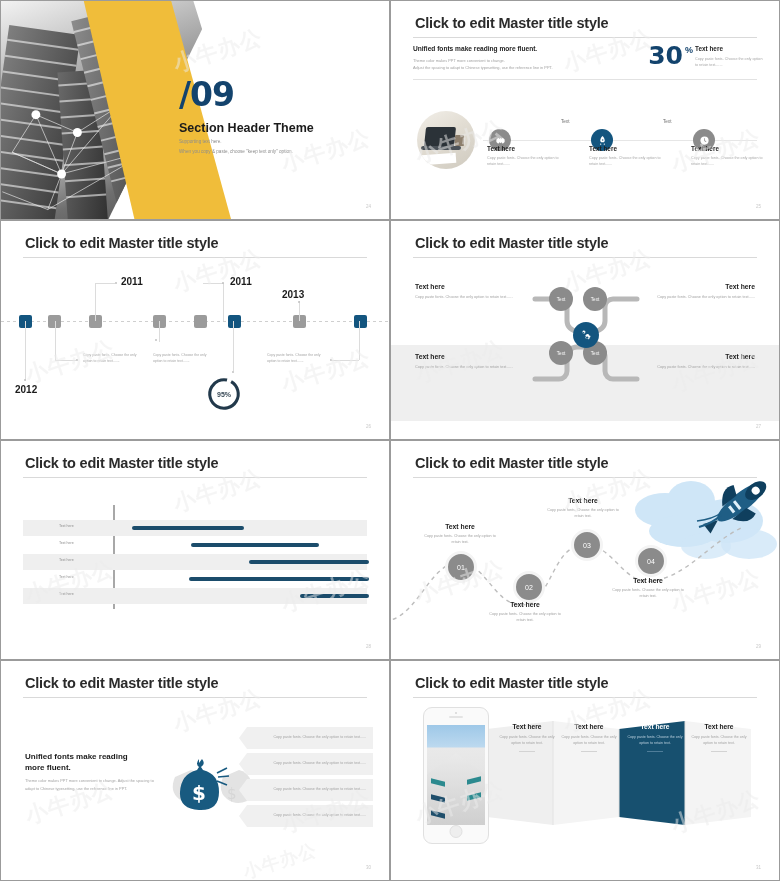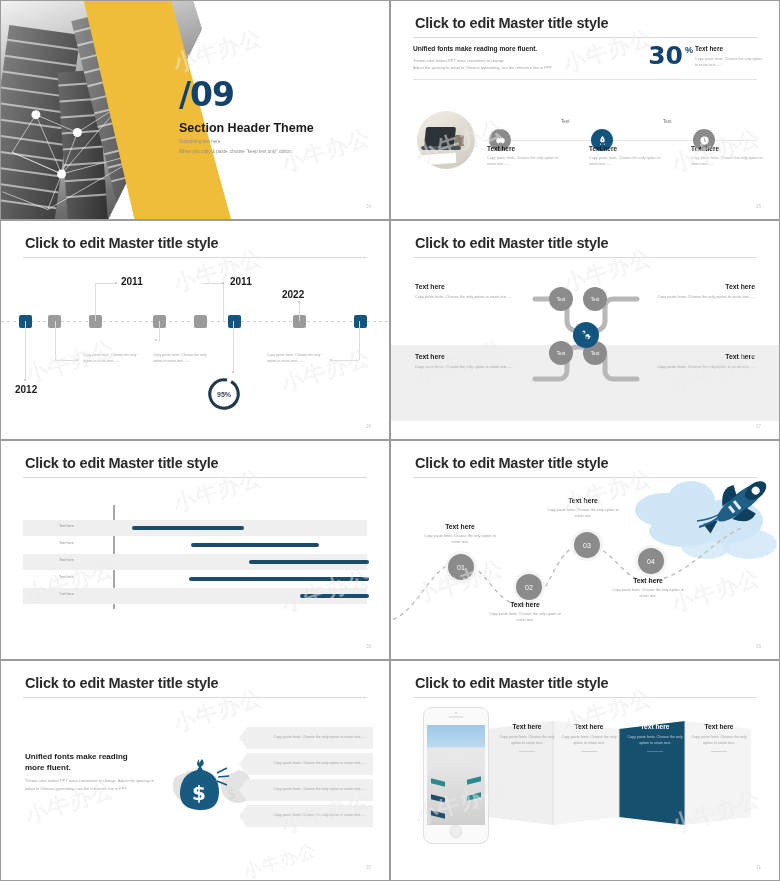--- a/index.html
+++ b/index.html
@@ -328,21 +328,21 @@
     <div class="tl-dot" style="left:114px;top:61px"></div>
     <div class="tl-year" style="left:120px;top:55px">2011</div>
 
     <div class="tl-conn" style="left:222px;top:62px;width:1px;height:38px;border-width:0 0 0 1px;"></div>
     <div class="tl-conn" style="left:202px;top:62px;width:20px;height:1px;border-width:1px 0 0 0;"></div>
     <div class="tl-dot" style="left:221px;top:61px"></div>
     <div class="tl-year" style="left:229px;top:55px">2011</div>
 
     <div class="tl-conn" style="left:298px;top:80px;width:1px;height:20px;border-width:0 0 0 1px;"></div>
     <div class="tl-dot" style="left:297px;top:80px"></div>
-    <div class="tl-year" style="left:281px;top:68px">2022</div>
+    <div class="tl-year" style="left:281px;top:68px">2013</div>
 
     <div class="tl-conn" style="left:54px;top:100px;width:1px;height:39px;border-width:0 0 0 1px;"></div>
     <div class="tl-conn" style="left:54px;top:139px;width:21px;height:1px;border-width:1px 0 0 0;"></div>
     <div class="tl-dot" style="left:75px;top:138px"></div>
     <div class="tl-note" style="left:82px;top:132px">Copy paste fonts. Choose the only option to retain text.......</div>
 
     <div class="tl-conn" style="left:158px;top:100px;width:1px;height:21px;border-width:0 0 0 1px;"></div>
     <div class="tl-dot" style="left:154px;top:118px"></div>
     <div class="tl-note" style="left:152px;top:132px">Copy paste fonts. Choose the only option to retain text.......</div>
 

